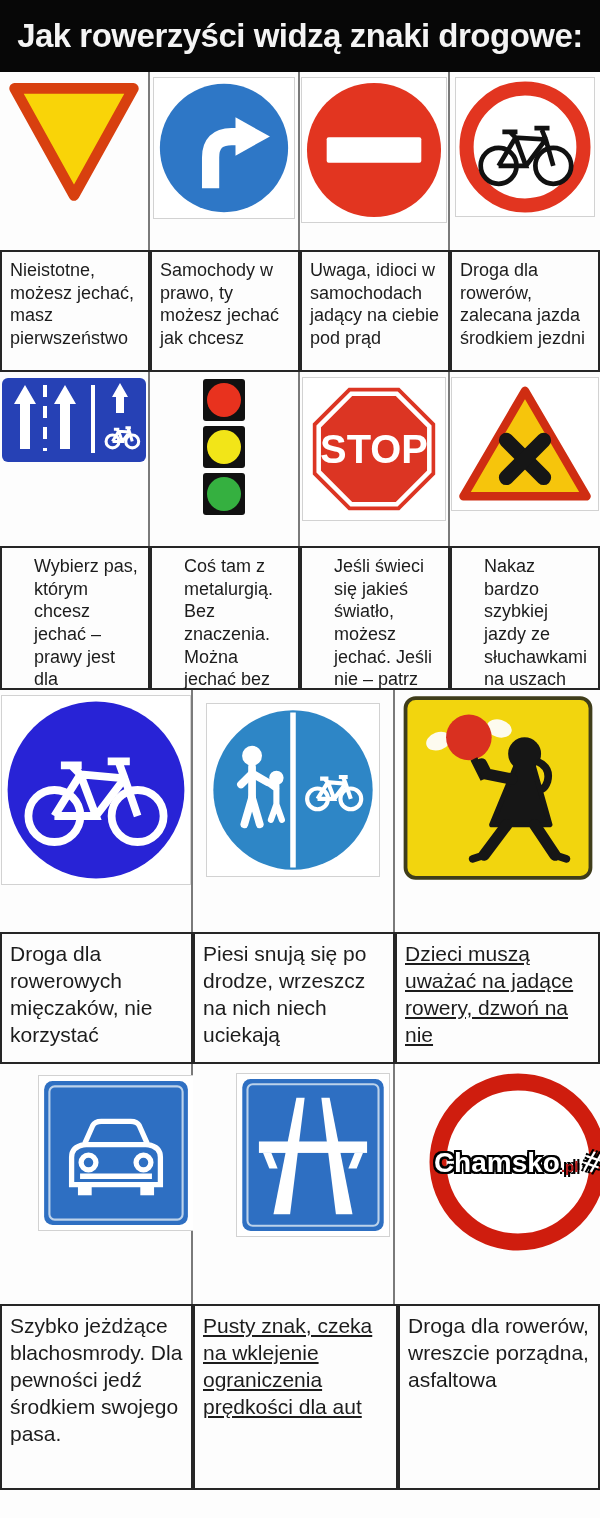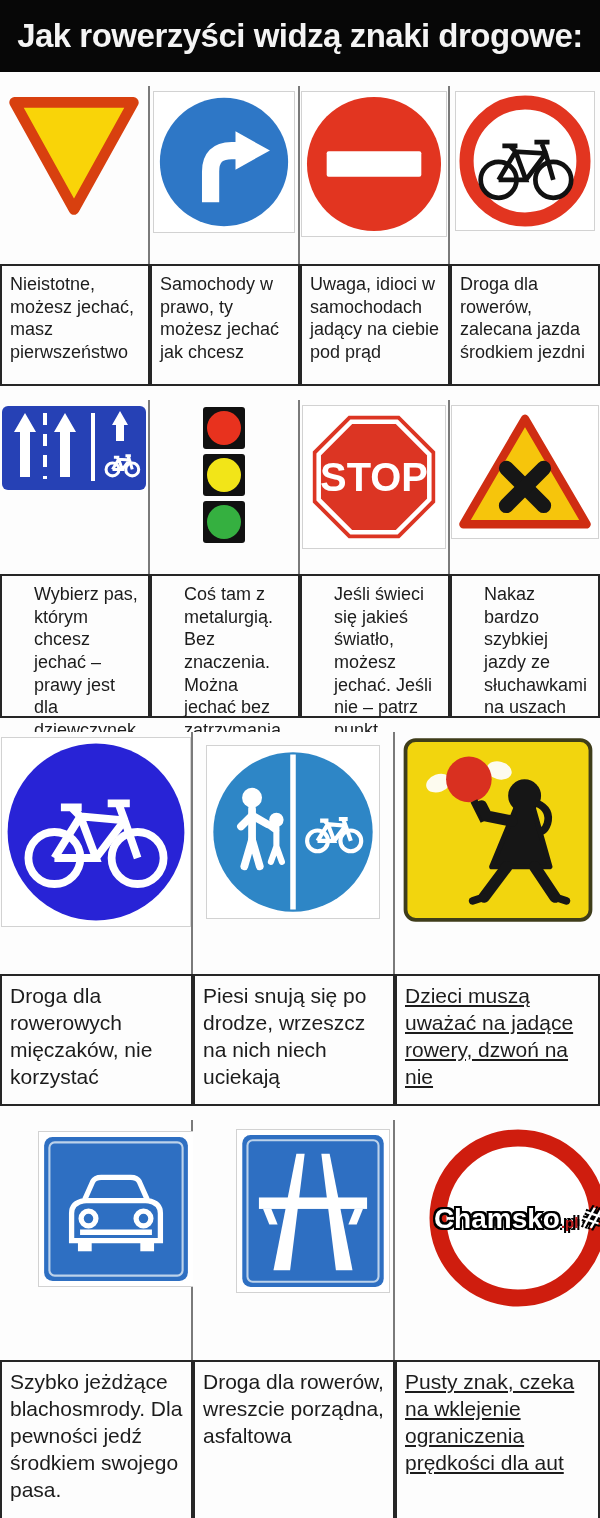--- a/index.html
+++ b/index.html
@@ -3,21 +3,21 @@
 <meta charset="utf-8">
 <style>
   * { margin:0; padding:0; box-sizing:border-box; }
   html,body { width:600px; background:#fff; font-family:"Liberation Sans", sans-serif; }
   .page { width:600px; height:1518px; background:#fdfdfd; overflow:hidden; }
 
   .header { width:600px; height:72px; background:#070707; color:#f4f4f4;
             display:flex; align-items:center; justify-content:center;
             font-size:33px; font-weight:bold; letter-spacing:-0.5px; }
 
-  .section { display:flex;margin-top:14px; }
+  .section { display:flex; }
   .col { position:relative; border-right:2px solid #7a7a7a; background:#fdfdfd; }
   .col:last-child { border-right:none; }
   .c150 { width:150px; } .c193 { width:193px; } .c202 { width:202px; } .c205 { width:205px; }
 
   .signcell { display:flex; justify-content:center; align-items:flex-start; padding-top:5px; }
   .h178 { height:178px; } .h174 { height:174px; } .h242 { height:242px; } .h240 { height:240px;padding-left:40px; }
 
   .plate { background:#fff; border:1px solid #d2d2d2; padding:3px; display:flex;
            align-items:center; justify-content:center; }
 
@@ -255,17 +255,17 @@
           <span class="wm-main">Chamsko</span>
             <span class="wm-tld">.pl</span>
             <span class="wm-hash">#</span>
         </div>
       </div>
     </div>
   </div>
 
   <div class="caprow">
     <div class="capcell w193 caph186">Szybko jeżdżące blachosmrody. Dla pewności jedź środkiem swojego pasa.</div>
+    <div class="capcell w205 caph186">Pusty znak, czeka na wklejenie ograniczenia prędkości dla aut</div>
     <div class="capcell w202 caph186">Droga dla rowerów, wreszcie porządna, asfaltowa</div>
-    <div class="capcell w205 caph186">Pusty znak, czeka na wklejenie ograniczenia prędkości dla aut</div>
   </div>
 
 </div>
 
 </body></html>

